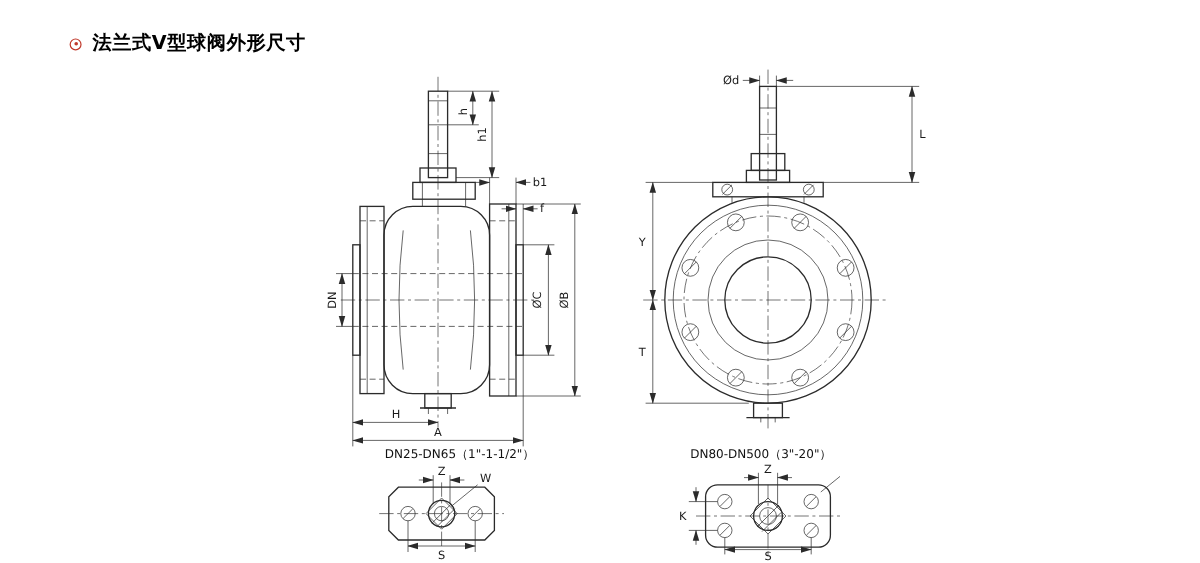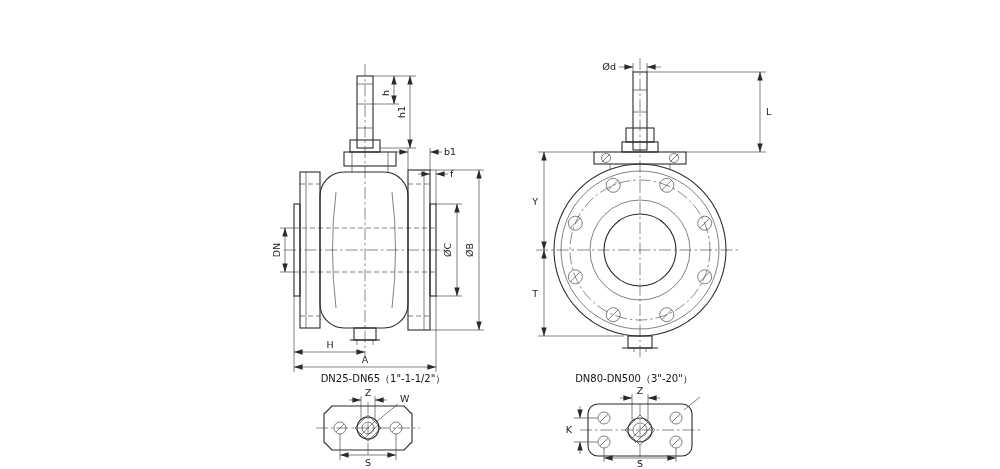--- a/index.html
+++ b/index.html
@@ -32,20 +32,26 @@
   .hd { stroke-width: 0.6; stroke-dasharray: 5 3; }
   .dm { stroke-width: 0.6; }
   .dt  { font: 9.5px "DejaVu Sans", sans-serif; fill: #1a1a1a; stroke: none; }
   .cap { font: 10px "DejaVu Sans", sans-serif; fill: #111; stroke: none; }
 </style>
 </head>
 <body>
 
 <div class="page">
 
+  <div class="header">
+    <span class="bullet">
+        <span class="bullet-dot"></span>
+      </span>
+    <h1 class="title">法兰式V型球阀外形尺寸</h1>
+  </div>
 
   <svg class="drawing" width="1000" height="469" viewBox="0 0 1000 469" xmlns="http://www.w3.org/2000/svg">
 
     <defs>
       <marker id="ar" viewBox="0 0 9 7" refX="8.6" refY="3.5" markerWidth="9" markerHeight="7" markerUnits="userSpaceOnUse" orient="auto-start-reverse">
         <path d="M0,0.8 L9,3.5 L0,6.2 Z" style="fill:#2b2b2b;stroke:none"></path>
       </marker>
     </defs>
 
     <g>

